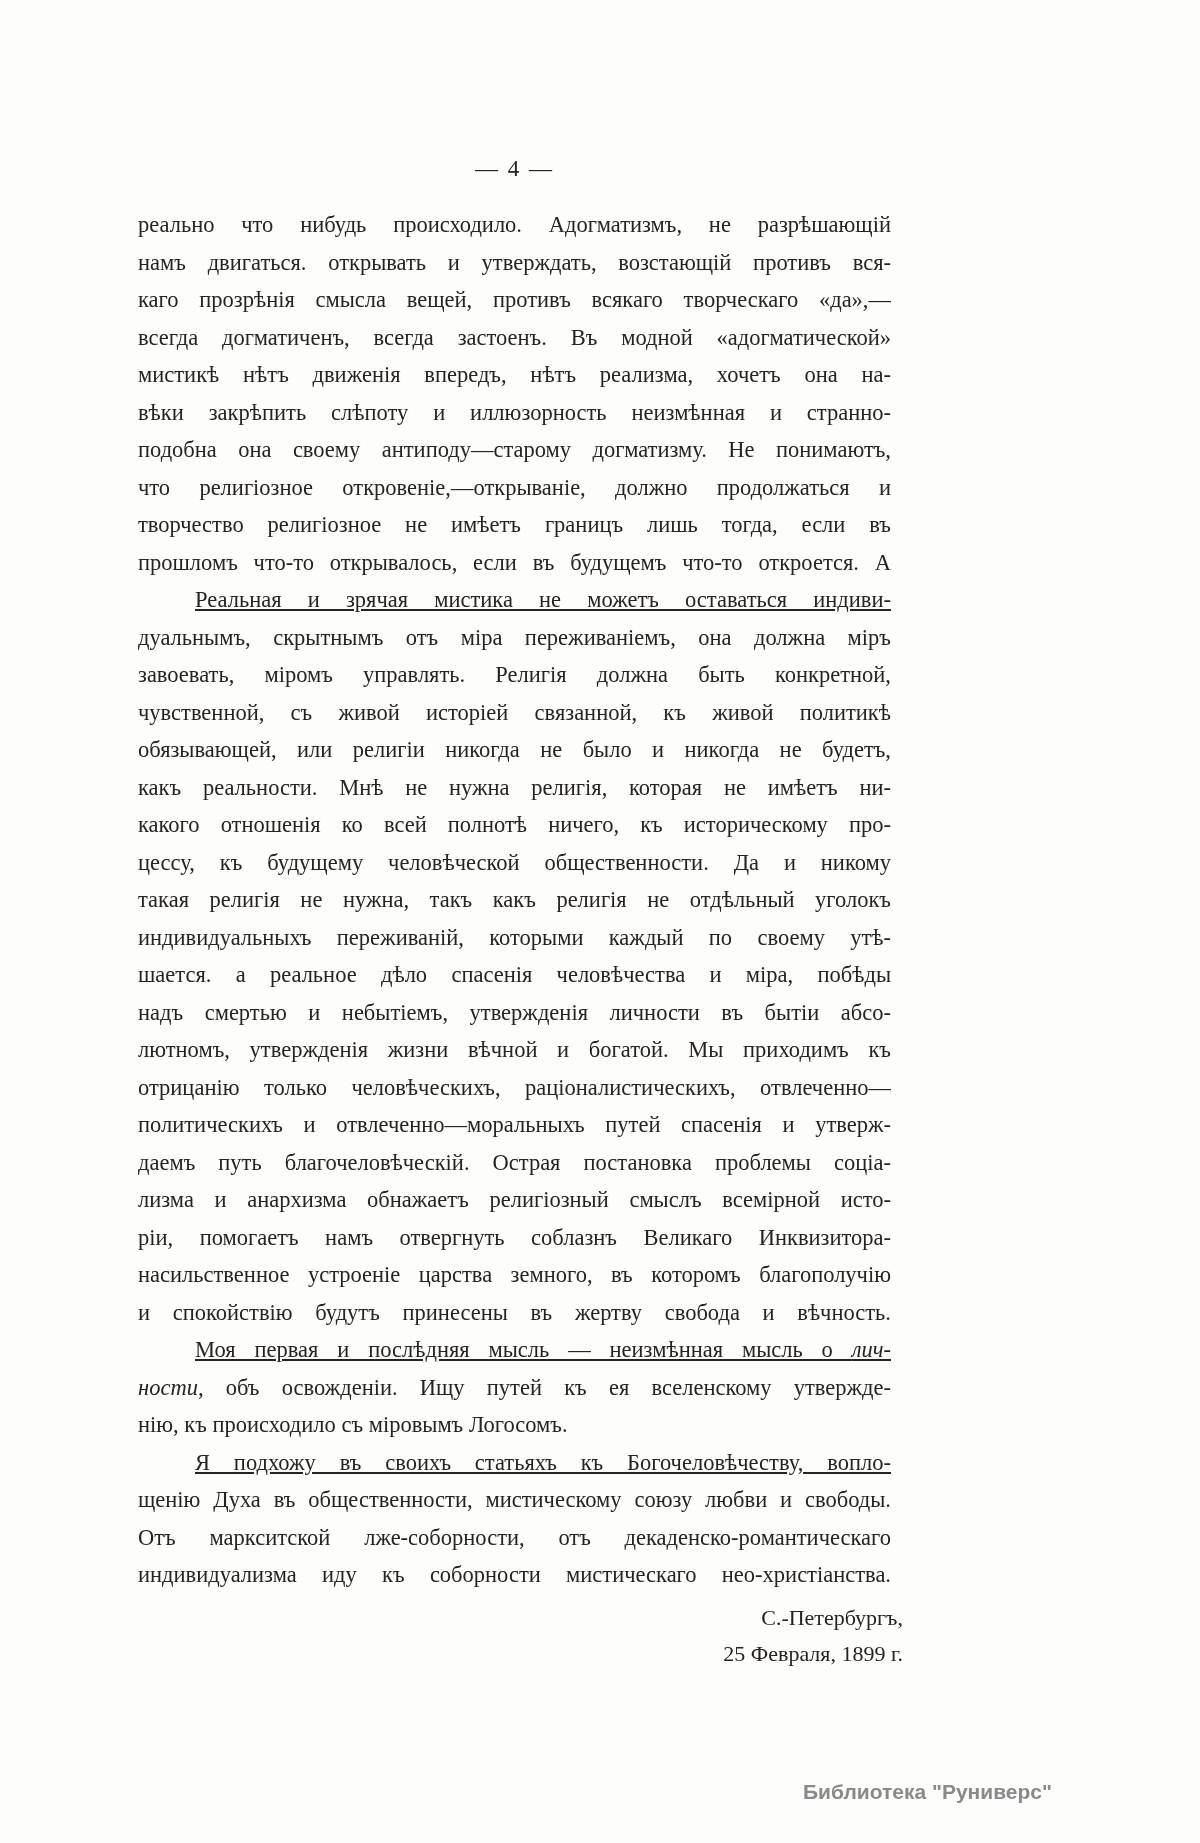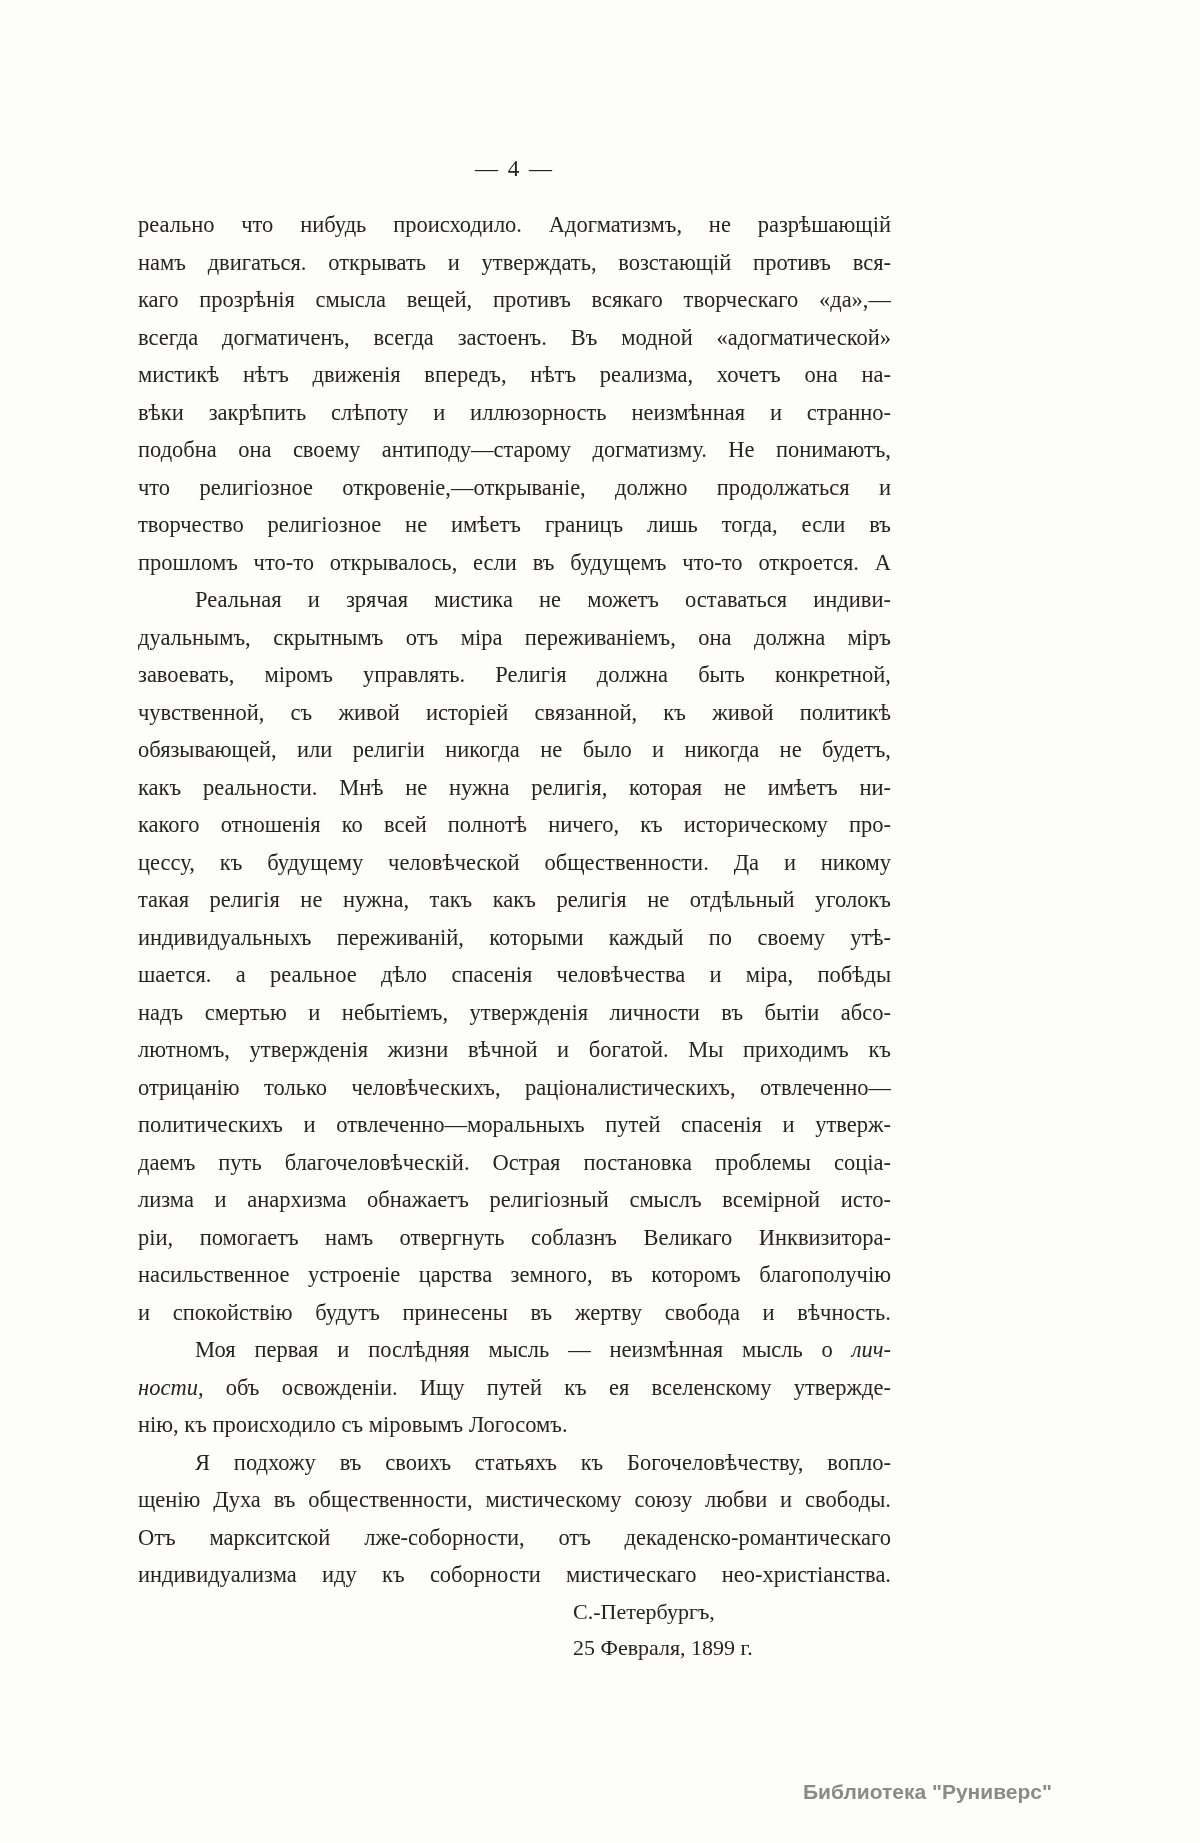--- a/index.html
+++ b/index.html
@@ -25,26 +25,27 @@
     margin-bottom: 24px;
   }
   .bodytext { font-size: 22.5px; }
   .line {
     height: 37.5px;
     line-height: 37.5px;
     overflow: hidden;
     text-align: justify;
   }
   .line.fill { text-align-last: justify; }
-  .line.indent { text-indent: 57px; }
+  .line.indent { text-indent: 57px; text-decoration: underline; }
   .it { font-style: italic; }
   .signature {
     width: 330px;
     margin-left: 435px;
-    text-align: left;
+    margin-top: 6px;
+    text-align: right;
     font-size: 22px;
     line-height: 36px;
   }
   .watermark {
     position: absolute;
     right: 148px;
     top: 1780px;
     font-family: "Liberation Sans", sans-serif;
     font-weight: 700;
     font-size: 21px;

